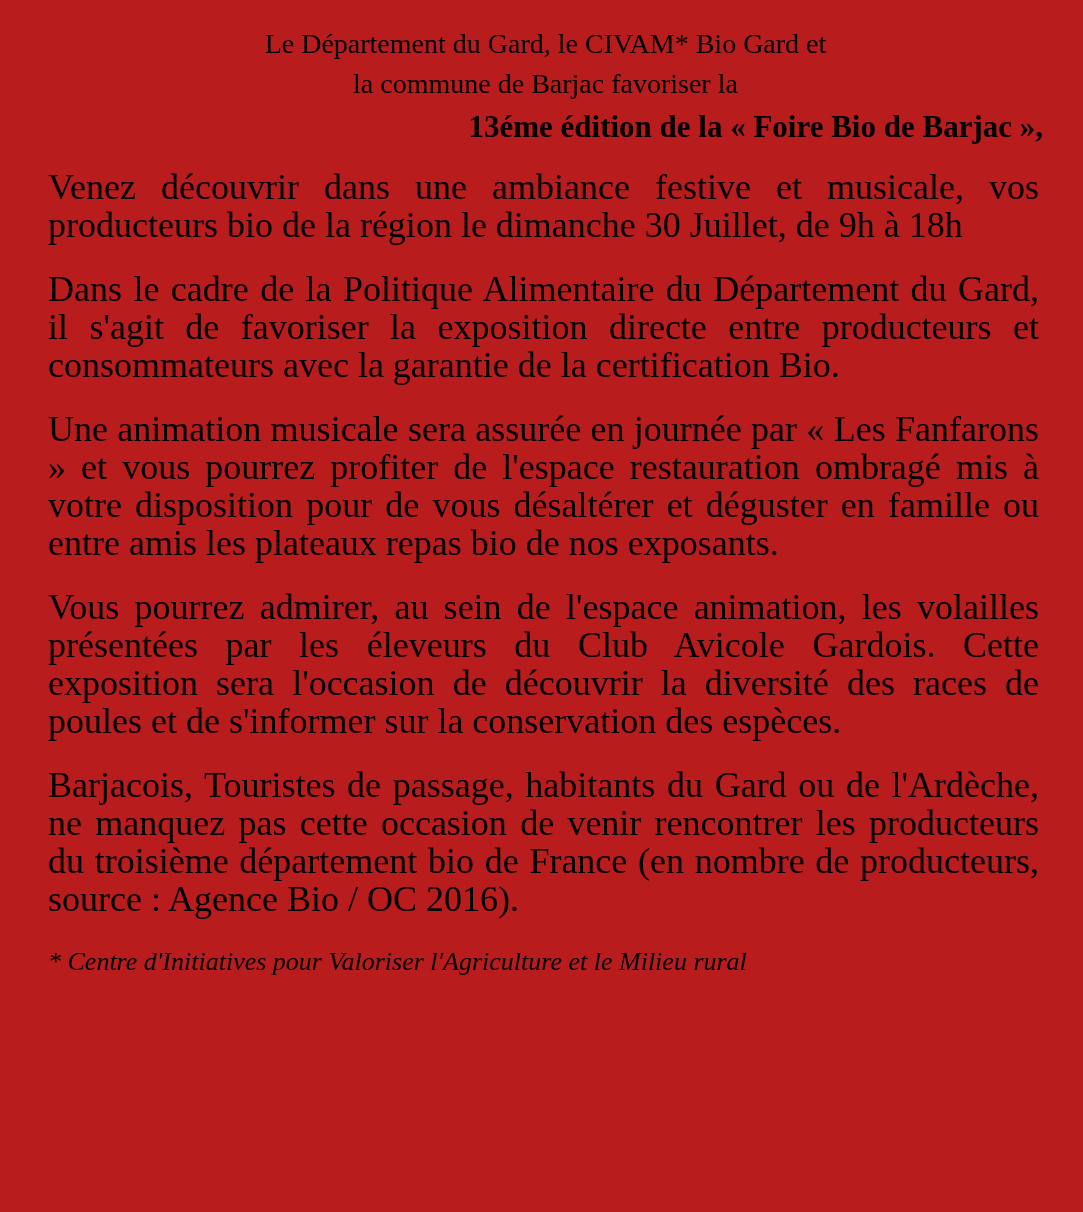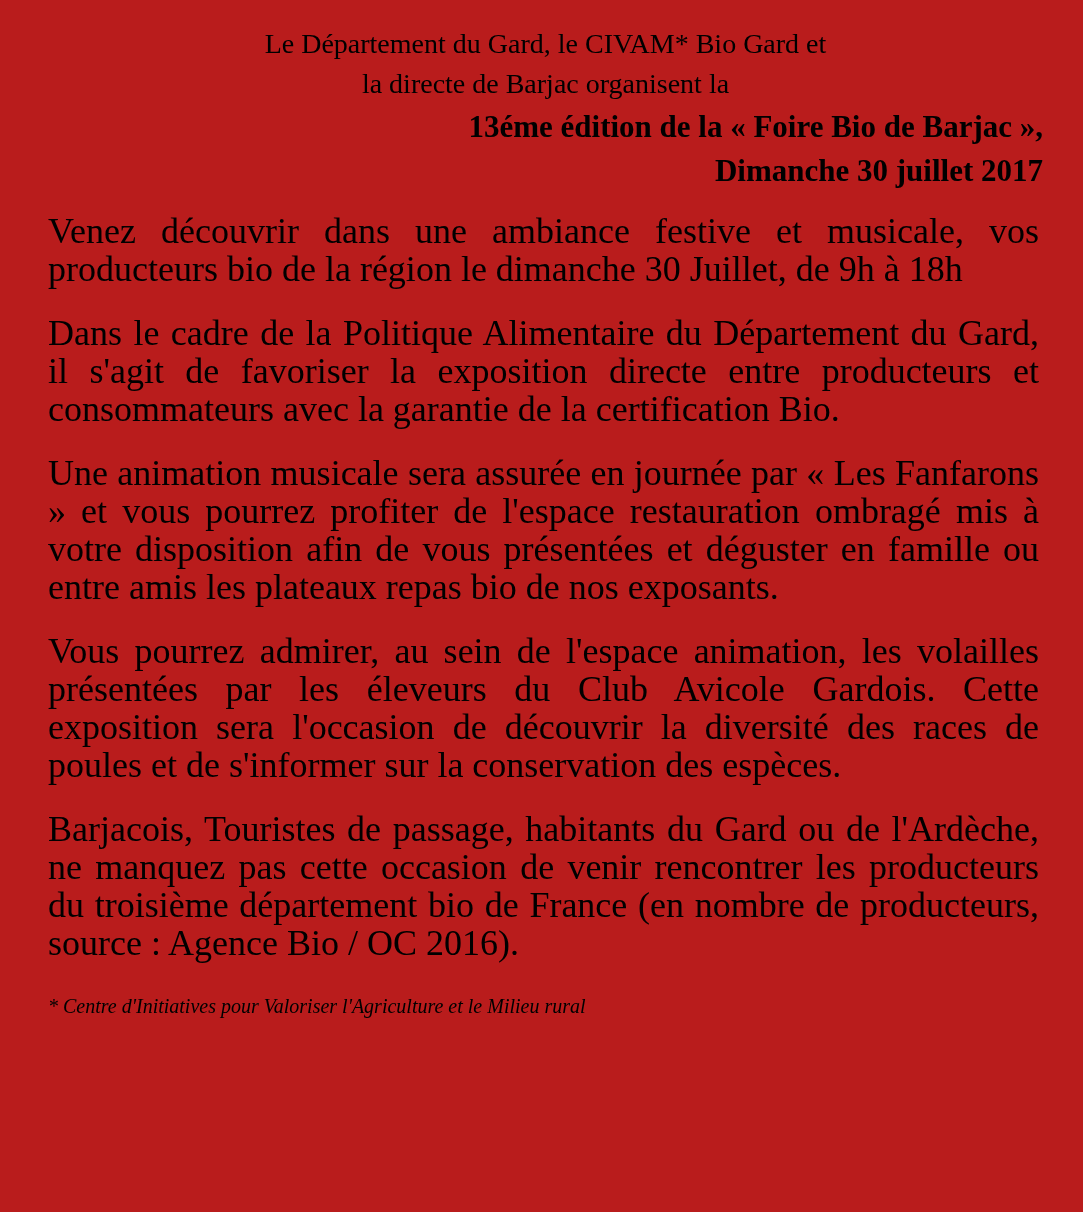--- a/index.html
+++ b/index.html
@@ -33,43 +33,42 @@
     margin-top: 19px;
   }
   .para {
     font-size: 36px;
     line-height: 38px;
     text-align: justify;
     margin: 0 4px 26px 0;
   }
   .footnote {
     font-style: italic;
-    font-size: 20px;
+    font-size: 26px;
     line-height: 36px;
     margin: 6px 0 0 0;
   }
 </style>
 </head>
 <body>
 
 <div class="page">
 
   <div class="doc-header">
     <div>Le Département du Gard, le CIVAM* Bio Gard et</div>
-    <div>la directe de Barjac organisent la</div>
+    <div>la commune de Barjac favoriser la</div>
   </div>
 
   <div class="doc-title">
     <div>13éme édition de la « Foire Bio de Barjac »,</div>
-    <div>Dimanche 30 juillet 2017</div>
   </div>
 
   <div class="body-text">
     <p class="para">Venez découvrir dans une ambiance festive et musicale, vos producteurs bio de la région le dimanche 30 Juillet, de 9h à 18h</p>
     <p class="para">Dans le cadre de la Politique Alimentaire du Département du Gard, il s'agit de favoriser la exposition directe entre producteurs et consommateurs avec la garantie de la certification Bio.</p>
-    <p class="para">Une animation musicale sera assurée en journée par « Les Fanfarons » et vous pourrez profiter de l'espace restauration ombragé mis à votre disposition afin de vous présentées et déguster en famille ou entre amis les plateaux repas bio de nos exposants.</p>
+    <p class="para">Une animation musicale sera assurée en journée par « Les Fanfarons » et vous pourrez profiter de l'espace restauration ombragé mis à votre disposition pour de vous désaltérer et déguster en famille ou entre amis les plateaux repas bio de nos exposants.</p>
     <p class="para">Vous pourrez admirer, au sein de l'espace animation, les volailles présentées par les éleveurs du Club Avicole Gardois. Cette exposition sera l'occasion de découvrir la diversité des races de poules et de s'informer sur la conservation des espèces.</p>
     <p class="para">Barjacois, Touristes de passage, habitants du Gard ou de l'Ardèche, ne manquez pas cette occasion de venir rencontrer les producteurs du troisième département bio de France (en nombre de producteurs, source : Agence Bio / OC 2016).</p>
   </div>
 
   <div class="footnote">* Centre d'Initiatives pour Valoriser l'Agriculture et le Milieu rural</div>
 
 </div>
 
 </body></html>

